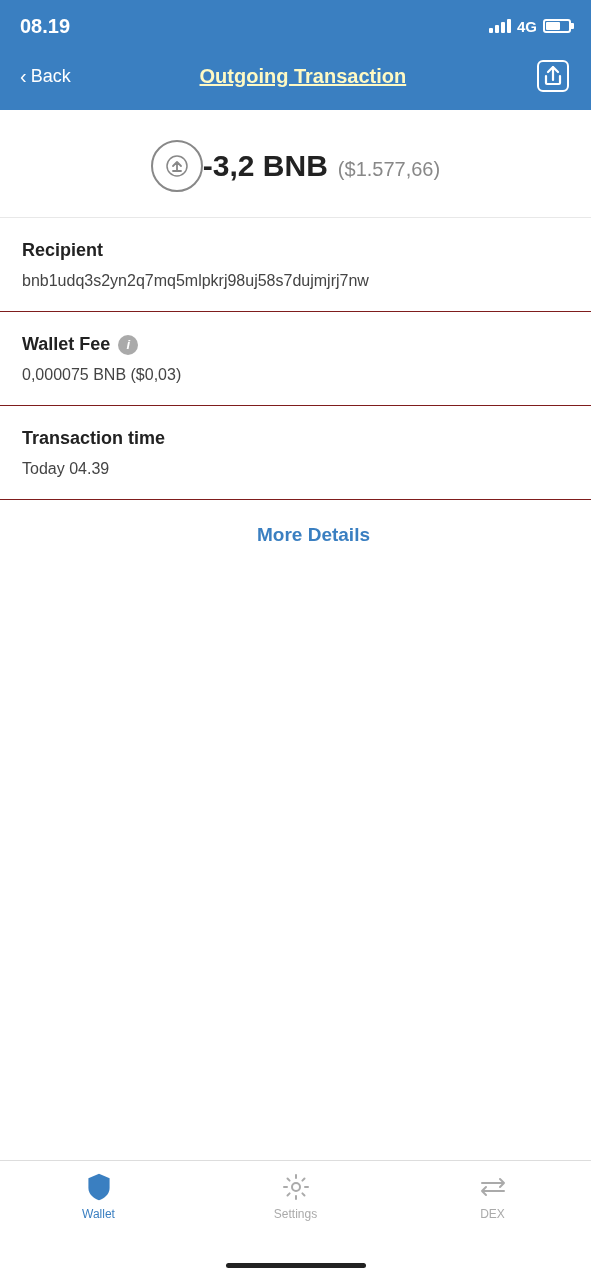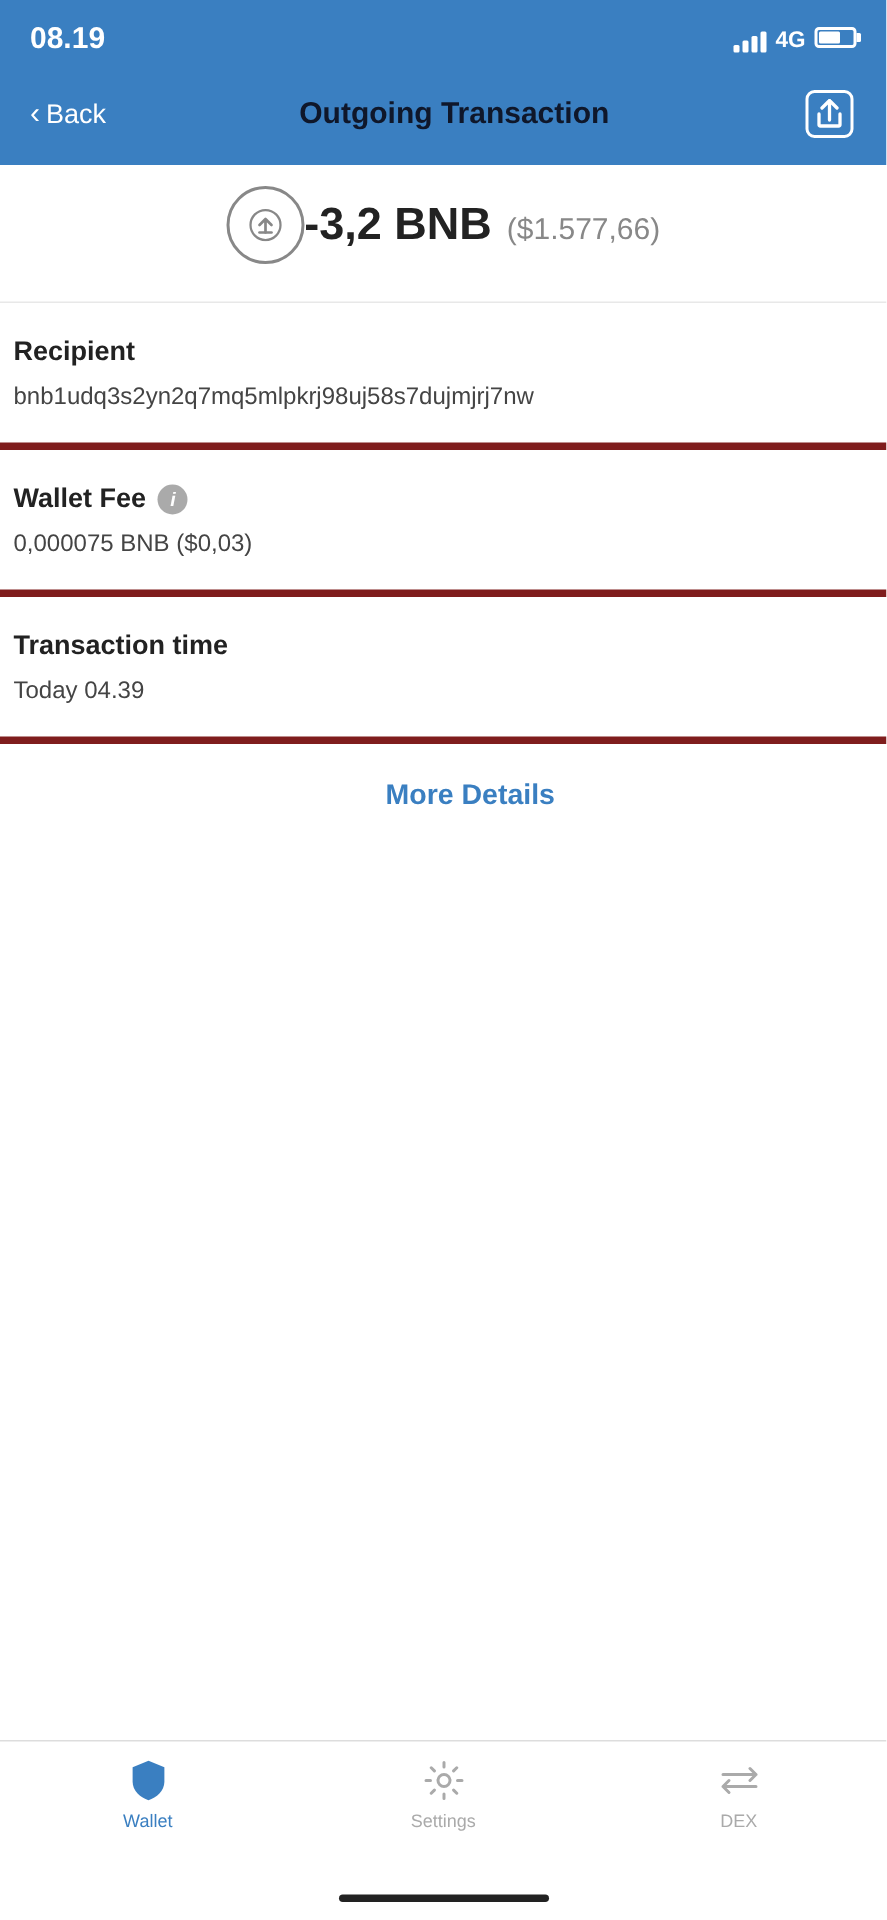--- a/index.html
+++ b/index.html
@@ -22,20 +22,21 @@
       padding: 10px 20px 8px 20px;
       height: 50px;
     }
     .status-time {
       color: white;
       font-size: 20px;
       font-weight: 600;
     }
     .status-icons {
       display: flex;
+      align-items: center;
       gap: 6px;
     }
     .signal-bars {
       display: flex;
       align-items: flex-end;
       gap: 2px;
     }
     .signal-bars span {
       background: white;
       width: 4px;
@@ -94,25 +95,26 @@
       color: white;
       font-size: 18px;
       cursor: pointer;
     }
     .nav-back-arrow {
       font-size: 20px;
       color: white;
       line-height: 1;
     }
     .nav-title {
-      color: #0f172a;
+      color: #fef9c3;
       font-size: 20px;
       font-weight: 600;
       text-align: center;
       flex: 1;
+      text-decoration: underline;
     }
     .nav-share {
       color: white;
       font-size: 22px;
       cursor: pointer;
       width: 36px;
       height: 36px;
       display: flex;
       align-items: center;
       justify-content: center;
@@ -124,21 +126,21 @@
       background: #fff;
       display: flex;
       flex-direction: column;
     }
 
     
     .tx-summary {
       display: flex;
       align-items: center;
       justify-content: center;
-      padding: 14px 20px 25px;
+      padding: 30px 20px 25px;
       border-bottom: 1px solid #e8e8e8;
     }
     .tx-icon-circle {
       width: 52px;
       height: 52px;
       border-radius: 50%;
       border: 2px solid #888;
       display: flex;
       align-items: center;
       justify-content: center;
@@ -162,22 +164,22 @@
       color: #222;
     }
     .tx-usd {
       font-size: 20px;
       color: #888;
       font-weight: 400;
     }
 
     
     .detail-section {
-      padding: 22px 9px 18px;
-      border-bottom: 5px solid #7f1d1d;
+      padding: 22px 22px 18px;
+      border-bottom: 1px solid #7f1d1d;
     }
     .detail-label {
       font-size: 18px;
       font-weight: 700;
       color: #222;
       margin-bottom: 8px;
       display: flex;
       align-items: center;
       gap: 8px;
     }

